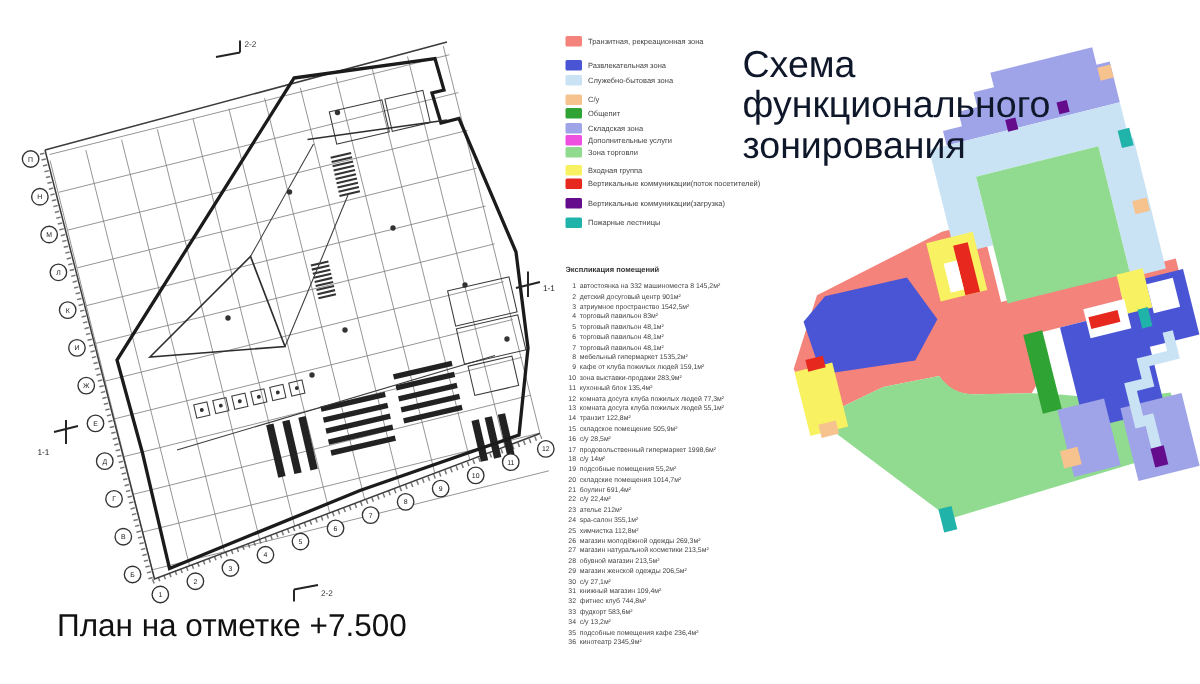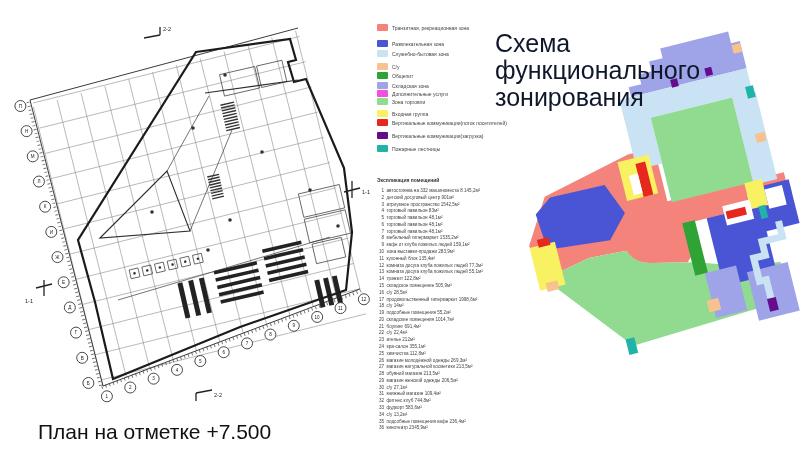--- a/index.html
+++ b/index.html
@@ -13,21 +13,21 @@
   .siteline{fill:none;stroke:#3b3b3b;stroke-width:1;}
   .sitehatch{fill:none;stroke:#555;stroke-width:3;stroke-dasharray:1 3;opacity:.8;}
   .axcircle{fill:#fff;stroke:#333;stroke-width:0.9;}
   .axtext{font-size:4.6px;fill:#222;text-anchor:middle;font-family:"Liberation Sans",sans-serif;}
   .mark{fill:none;stroke:#222;stroke-width:1.3;}
   .marktext{font-size:5.5px;fill:#222;font-family:"Liberation Sans",sans-serif;}
   .bar{fill:#222;}
   .col{fill:#333;}
   #title{position:absolute;left:495px;top:10px;width:240px;font-size:25px;line-height:27px;
          color:#0f172a;margin-top:20px;}
-  #caption{position:absolute;left:38px;top:420px;font-size:21px;color:#111;}
+  #caption{position:absolute;left:38px;top:406px;font-size:21px;color:#111;}
   #legend{position:absolute;left:377px;top:24px;width:215px;}
   .lrow{display:flex;align-items:center;}
   .lswatch{width:11px;height:7px;margin-right:4px;flex:0 0 11px;border-radius:1px;}
   .llabel{font-size:5px;color:#444;white-space:nowrap;}
   #rooms{position:absolute;left:377px;top:177px;width:150px;}
   #rooms-title{font-size:5px;color:#333;font-weight:bold;margin-bottom:5px;}
   .rrow{font-size:4.6px;color:#444;line-height:6.78px;white-space:nowrap;}
   .rnum{display:inline-block;width:7px;text-align:right;margin-right:2.5px;}
 </style>
 </head>

